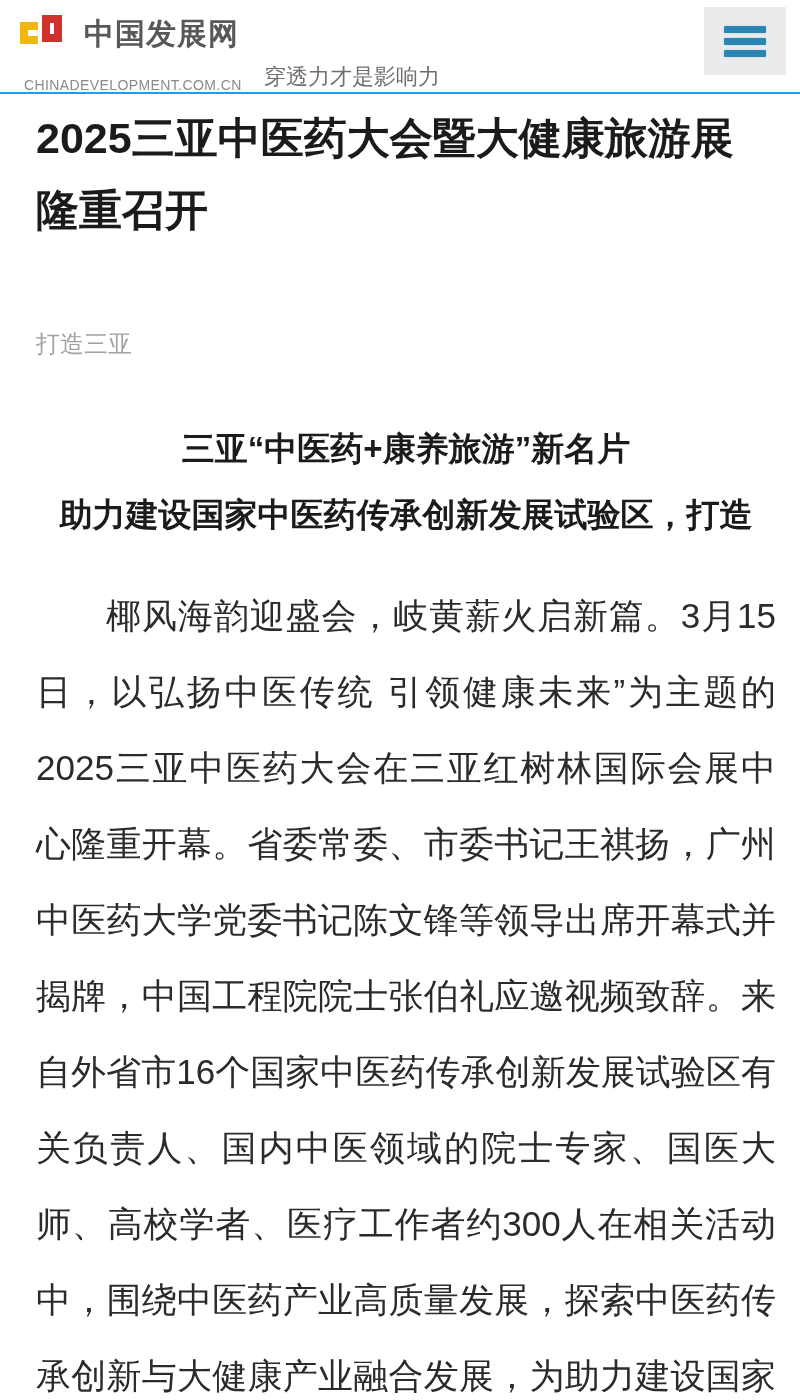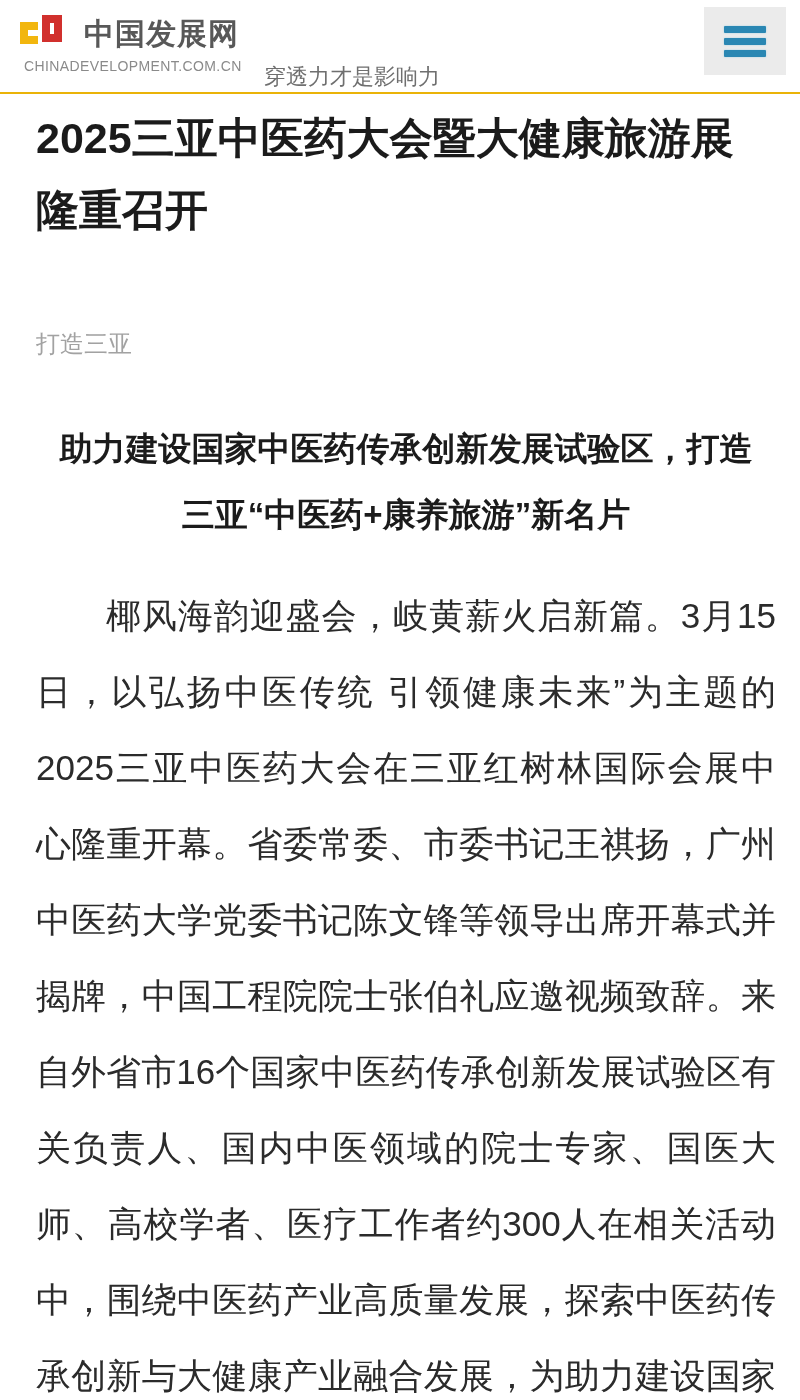--- a/index.html
+++ b/index.html
@@ -9,21 +9,21 @@
     height: 1400px;
     background: #ffffff;
     font-family: "Liberation Sans", "DejaVu Sans", sans-serif;
     overflow: hidden;
   }
 
   
   .site-header {
     height: 94px;
     padding: 0 14px 0 18px;
-    border-bottom: 2px solid #eab308;
+    border-bottom: 2px solid #0ea5e9;
     display: flex;
     align-items: center;
     background: #ffffff;
   }
   .logo {
     position: relative;
     width: 224px;
     height: 76px;
     flex: 0 0 auto;
     cursor: pointer;
@@ -38,21 +38,21 @@
     position: absolute; left: 24px; top: 5px;
     width: 20px; height: 27px;
     border: 8px solid #d1302d;
   }
   .logo-cn {
     position: absolute; left: 66px; top: 6px;
     font-size: 30px; font-weight: 700; color: #585858;
     letter-spacing: 1px; white-space: nowrap;
   }
   .logo-en {
-    position: absolute; left: 6px; top: 50px;
+    position: absolute; left: 6px; top: 69px;
     font-size: 14px; color: #8a8a8a;
     letter-spacing: 0.4px; white-space: nowrap;
   }
   .tagline {
     margin-left: 22px;
     align-self: flex-end;
     font-size: 22px;
     color: #6f6f6f;
     white-space: nowrap;
   }
@@ -134,18 +134,18 @@
 </header>
 
 <main class="article">
   <h1 class="article-title">2025三亚中医药大会暨大健康旅游展隆重召开</h1>
 
   <div class="byline">
     <span>打造三亚</span>
   </div>
 
   <div class="article-subtitle">
+    <div>三亚“中医药+康养旅游”新名片</div>
     <div>助力建设国家中医药传承创新发展试验区，打造</div>
-    <div>三亚“中医药+康养旅游”新名片</div>
   </div>
 
   <p class="article-body">椰风海韵迎盛会，岐黄薪火启新篇。3月15日，以弘扬中医传统 引领健康未来”为主题的2025三亚中医药大会在三亚红树林国际会展中心隆重开幕。省委常委、市委书记王祺扬，广州中医药大学党委书记陈文锋等领导出席开幕式并揭牌，中国工程院院士张伯礼应邀视频致辞。来自外省市16个国家中医药传承创新发展试验区有关负责人、国内中医领域的院士专家、国医大师、高校学者、医疗工作者约300人在相关活动中，围绕中医药产业高质量发展，探索中医药传承创新与大健康产业融合发展，为助力建设国家中医药传承创新发展试验区，打造三亚“中医药+康养旅游”新名片，共商未来、共谋新路径。</p>
 </main>
 
 </body></html>

